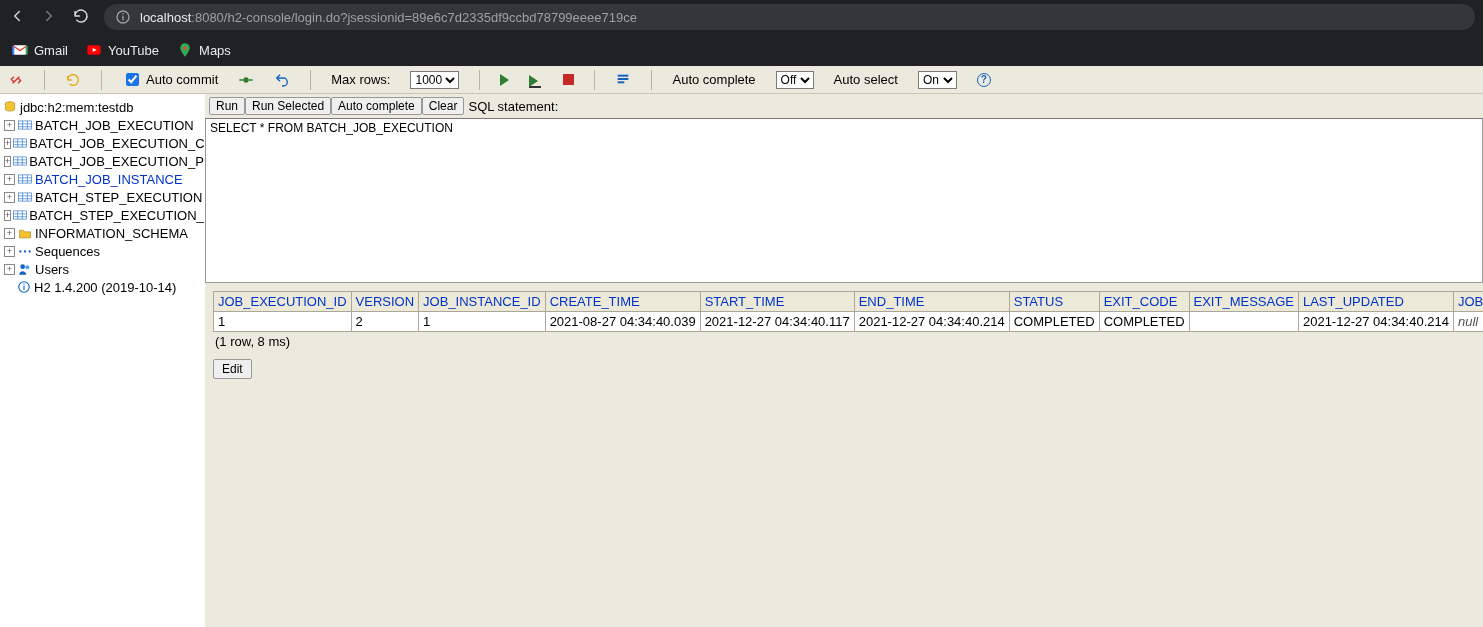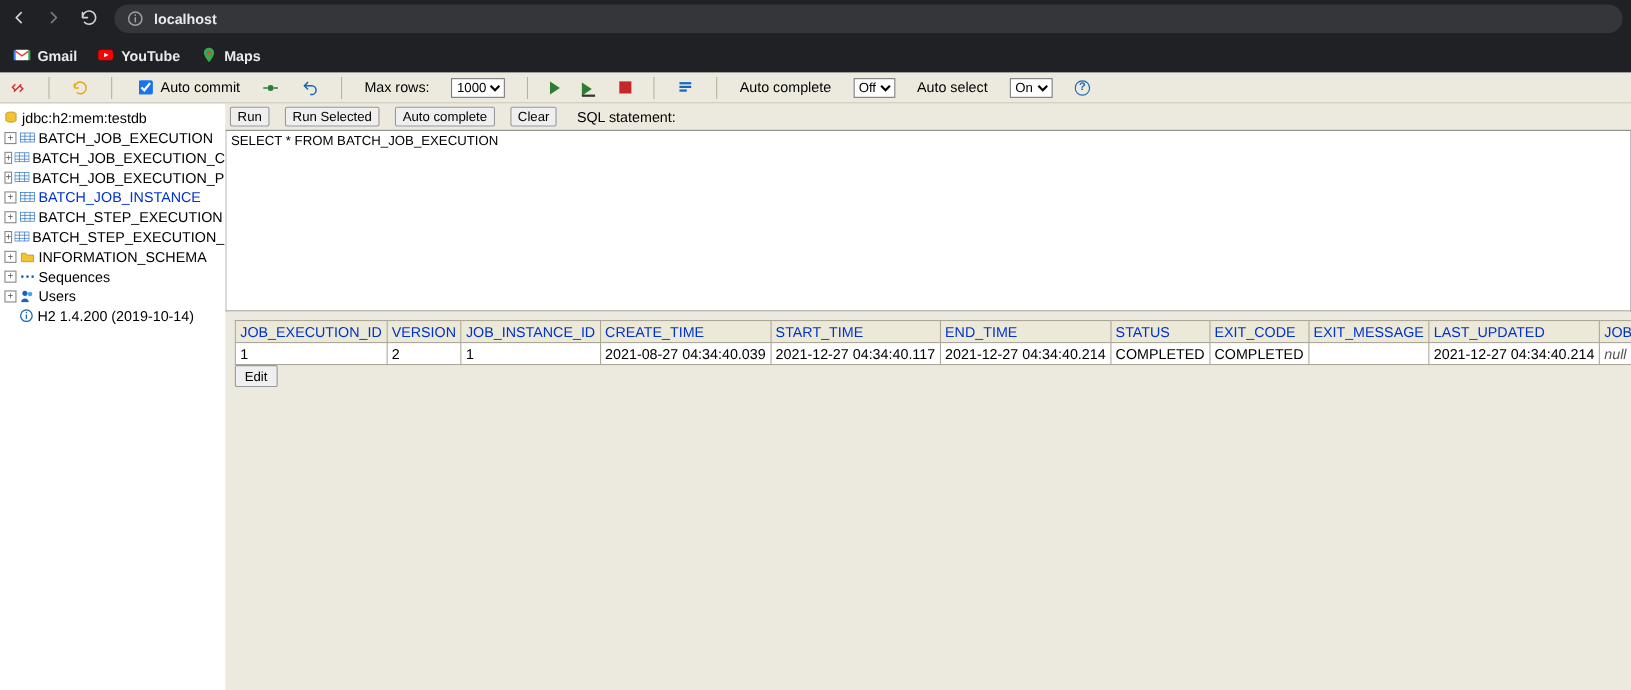--- a/index.html
+++ b/index.html
@@ -1,17 +1,17 @@
 <!DOCTYPE html>
 <html><head>
 <meta charset="utf-8">
 <style>
   * { box-sizing: border-box; }
   html, body { margin:0; padding:0; font-family: Arial, Helvetica, sans-serif; font-size:13px; background:#ece9de; }
-  .browser-chrome { background:#202124;font-weight:bold; }
+  .browser-chrome { background:#202124; }
   .browser-nav { display:flex; align-items:center; height:34px; padding:0 8px; gap:14px; }
   .browser-nav svg { fill:#b9bcc0; }
   .nav-btn { cursor:pointer; }
   .url-bar { flex:1; display:flex; align-items:center; background:#35363a; border-radius:14px; height:26px; padding:0 10px; color:#bdc1c6; font-size:13px; }
   .url-bar .info-icon { margin-right:8px; display:inline-flex; align-items:center; justify-content:center; width:18px; }
   .url-host { color:#e8eaed; }
   .url-rest { color:#9aa0a6; }
   .bookmark-bar { display:flex; align-items:center; height:32px; padding:0 12px; gap:18px; }
   .bm-item { display:flex; align-items:center; gap:6px; color:#e8eaed; font-size:13px; cursor:pointer; }
   .bm-icon { width:16px; height:16px; display:flex; align-items:center; justify-content:center; }
@@ -27,21 +27,21 @@
   select { font-size:12px; background:#fff; border:1px solid #7a7a7a; }
   input[type=checkbox] { accent-color:#1a73e8; }
 
   .sb-row { display:flex; align-items:center; height:18px; padding:0 2px; white-space:nowrap; overflow:hidden; cursor:pointer; }
   .sb-expand { width:14px; color:#555; font-size:11px; text-align:center; }
   .sb-expand.box { width:11px; height:11px; border:1px solid #888; background:#fff; display:inline-flex; align-items:center; justify-content:center; font-size:9px; line-height:9px; margin:0 2px; }
   .sb-icon { width:16px; display:inline-flex; align-items:center; justify-content:center; }
   .sb-text { padding-left:2px; color:#000; }
   .sb-text.link { color:#0033cc;text-align:center; }
 
-  .cmd-row { background:#ece9de; display:flex; align-items:center; gap:14px; padding:3px 4px; flex-wrap:wrap; }
+  .cmd-row { background:#ece9de; display:flex; align-items:center; gap:0; padding:3px 4px; flex-wrap:wrap; }
   .cmd-row button { font-size:12px; padding:1px 6px; background:#efefef; border:1px solid #999; border-radius:2px; cursor:pointer; }
   .cmd-label { margin-left:4px; }
   .sql-editor { flex:0 0 165px; background:#fff; border:1px solid #999; border-top:1px solid #7a7a7a; margin:0 0 8px 0; }
   .sql-editor textarea { width:100%; height:100%; border:none; outline:none; resize:none; font-family: Arial, Helvetica, sans-serif; font-size:12px; padding:2px 4px; background:#fff; }
 
   .result-area { padding:0 8px 8px 8px; overflow-x:auto; }
   .result-sql { font-size:13px; margin:4px 0 2px 2px; }
   table.result { border-collapse:collapse; background:#fff; font-size:13px; }
   table.result th, table.result td { border:1px solid #aca899; padding:2px 4px; text-align:left; white-space:nowrap; }
   table.result th { background:#ece9d8; font-weight:normal; }
@@ -77,20 +77,21 @@
         </svg></span>
     <div class="url-bar">
       <span class="info-icon">
           <svg width="16" height="16" viewBox="0 0 24 24">
             <circle cx="12" cy="12" r="9" stroke="#9aa0a6" stroke-width="2" fill="none"></circle>
             <rect x="11" y="10" width="2" height="7" fill="#9aa0a6"></rect>
             <rect x="11" y="6" width="2" height="2" fill="#9aa0a6"></rect>
           </svg>
         </span>
       <span class="url-host">localhost</span>
+        <span class="url-rest">:8080/h2-console/login.do?jsessionid=89e6c7d2335df9ccbd78799eeee719ce</span>
     </div>
   </div>
   <div class="bookmark-bar">
     <div class="bm-item">
       <span class="bm-icon">
           <svg width="16" height="16" viewBox="0 0 24 24">
             <rect x="2" y="5" width="20" height="14" rx="2" fill="#fff"></rect>
             <path d="M2 6l10 7L22 6" stroke="#ea4335" stroke-width="2" fill="none"></path>
             <path d="M2 6v13" stroke="#4285f4" stroke-width="3"></path>
             <path d="M22 6v13" stroke="#34a853" stroke-width="3"></path>
@@ -354,16 +355,17 @@
               <td>2021-12-27 04:34:40.117</td>
               <td>2021-12-27 04:34:40.214</td>
               <td>COMPLETED</td>
               <td>COMPLETED</td>
               <td></td>
               <td>2021-12-27 04:34:40.214</td>
               <td><span class="null">null</span></td>
             </tr>
           </tbody>
       </table>
+      <div class="row-stats">(1 row, 8 ms)</div>
       <button class="edit-btn">Edit</button>
     </div>
   </div>
 </div>
 
 </body></html>

